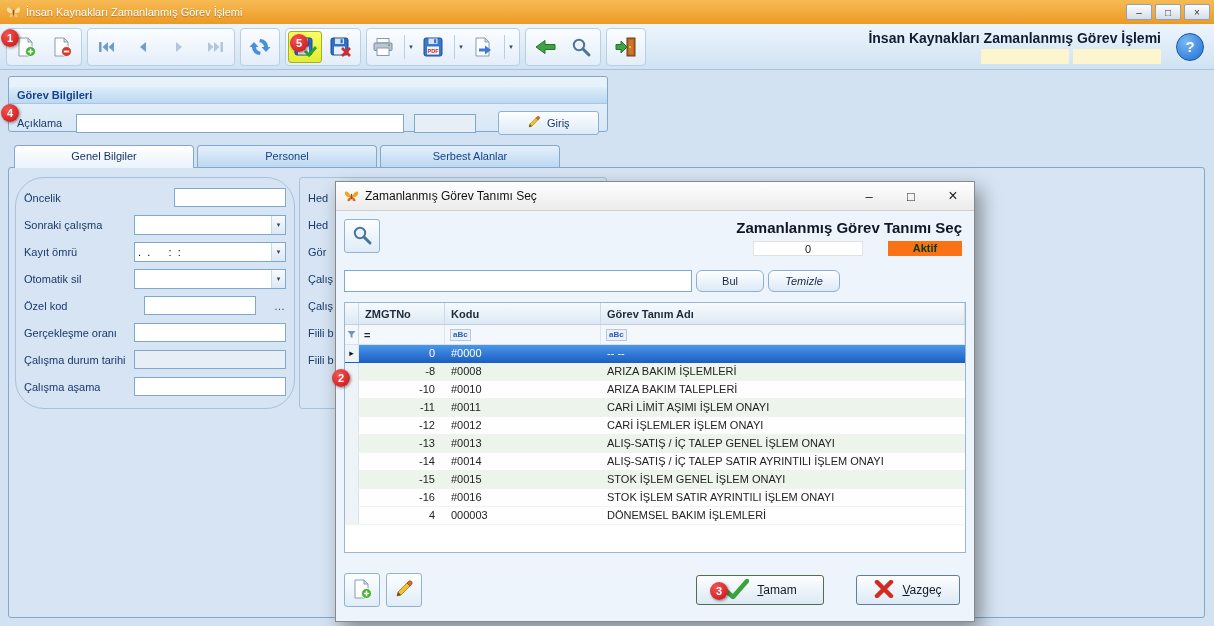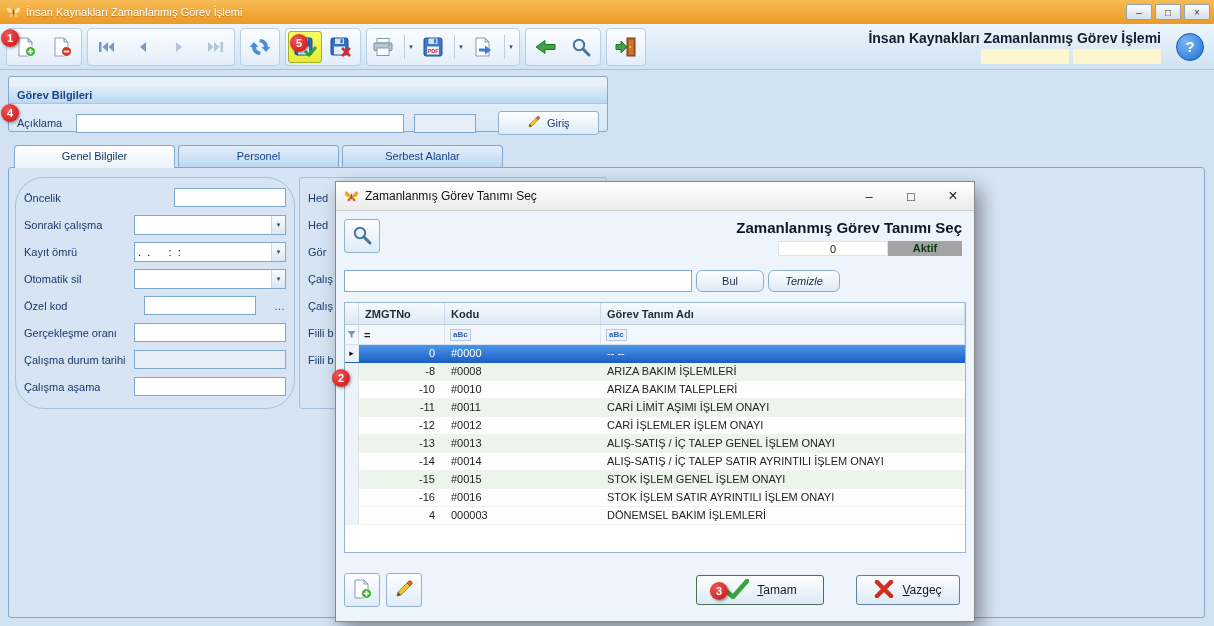--- a/index.html
+++ b/index.html
@@ -50,21 +50,21 @@
     font:11px "Liberation Sans",sans-serif; width:112px; }
   .tin.dis { background:#e7eef6; }
   .aciklama-input { width:336px; }
   .extra-field { width:62px; background:#e7eef6; }
   .gbtn { margin-left:12px; width:104px; height:24px; display:flex; align-items:center; justify-content:center;
     gap:6px; border:1px solid #8fb0d0; border-radius:3px; background:linear-gradient(#fdfefe,#dcebf8);
     color:#1a3a6b; }
 
   
   .tabs { position:absolute; left:14px; top:145px; display:flex; gap:3px; z-index:3; }
-  .tab { width:161px; height:22px; line-height:21px; text-align:center; color:#15428b;
+  .tab { width:180px; height:22px; line-height:21px; text-align:center; color:#15428b;
     border:1px solid #86a7cc; border-bottom:none; border-radius:4px 4px 0 0;
     background:linear-gradient(#e4f0fb,#bdd8f1); }
   .tab.active { background:linear-gradient(#ffffff,#eaf2fa); color:#10305e; height:23px; }
   .panel { position:absolute; left:8px; top:167px; width:1197px; height:451px;
     border:1px solid #86a7cc; border-radius:3px; background:#d6e4f3; }
   .fbox { position:absolute; top:9px; height:232px; border:1px solid #a8c2dc; border-radius:3px;
     padding-top:6px; }
   #left-fields { left:6px; width:280px;border-radius:29px; }
   #right-fields { left:290px; width:308px; }
   .frow { display:flex; align-items:center; height:27px; padding:0 8px; }
@@ -446,21 +446,21 @@
       <div class="sq-btn">
         <span><svg width="22" height="22" viewBox="0 0 22 22">
               <circle cx="9" cy="9" r="5.2" fill="#eaf2fb" stroke="#49759c" stroke-width="2"></circle>
               <path d="M13 13l6 6" stroke="#49759c" stroke-width="3" stroke-linecap="round"></path>
             </svg></span>
       </div>
       <div class="dlg-head-right">
         <div class="dlg-big-title">Zamanlanmış Görev Tanımı Seç</div>
         <div class="status-row">
           <span class="count-box">0</span>
-          <span class="status-badge" style="background: #a3a3a3;">Aktif</span>
+          <span class="status-badge" style="background: #f97316; margin-left: 25px;">Aktif</span>
         </div>
       </div>
     </div>
     <div class="search-row">
       <input class="search-input" value="" style="">
       <div class="btn-sm" id="bul">Bul</div>
       <div class="btn-sm" id="temizle">Temizle</div>
     </div>
     <div class="grid">
       <div class="g-head">

